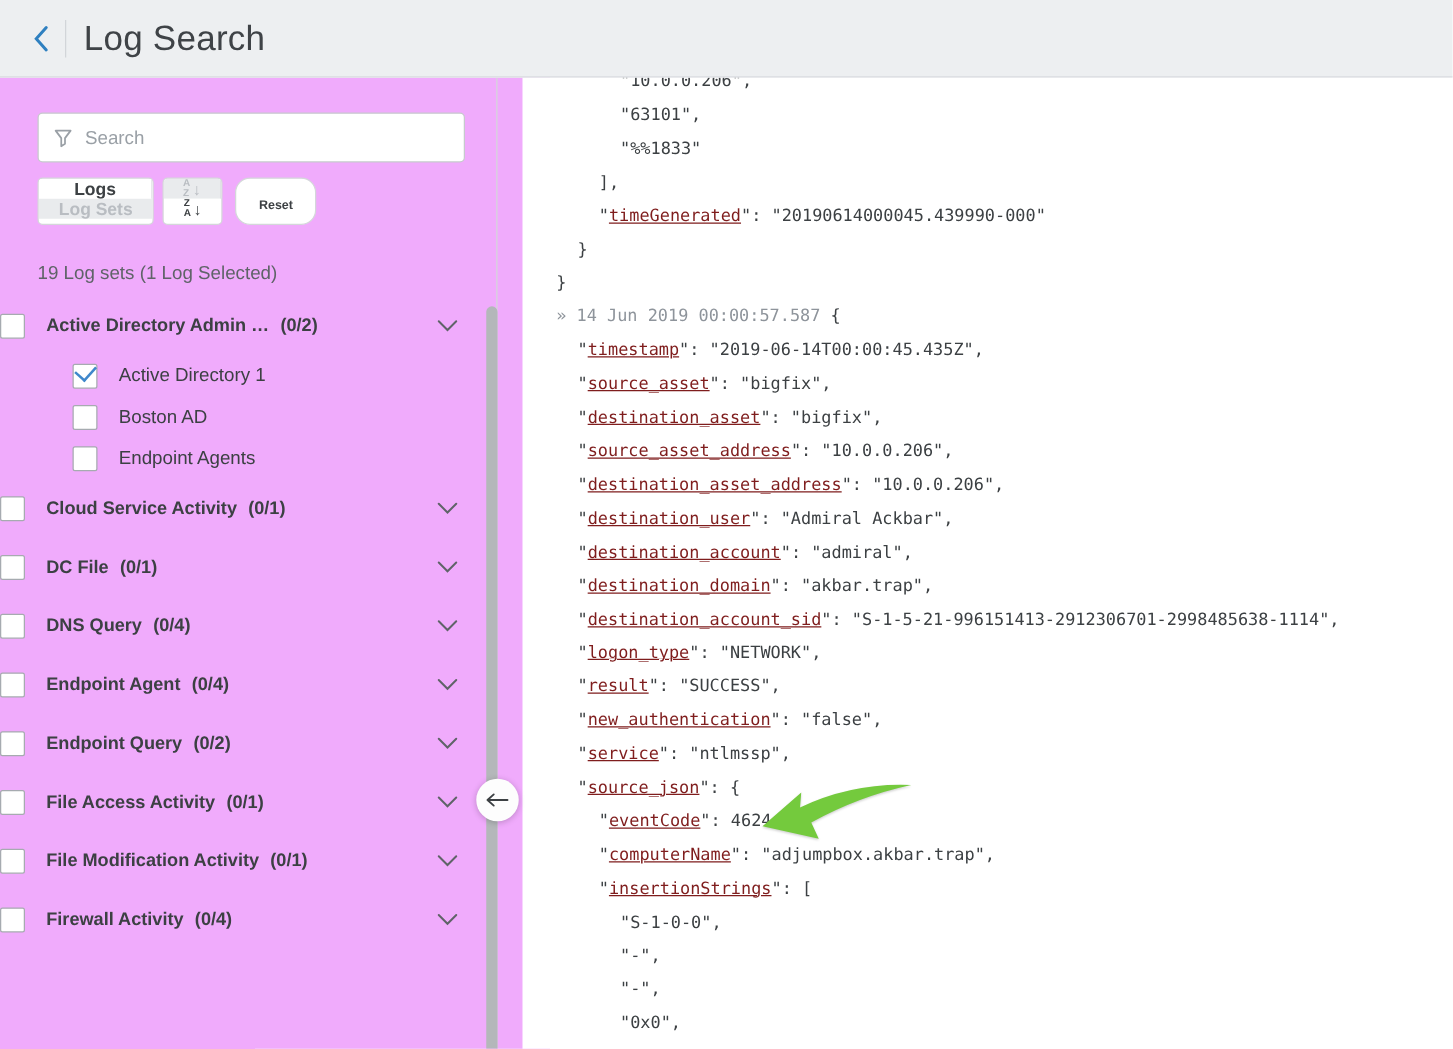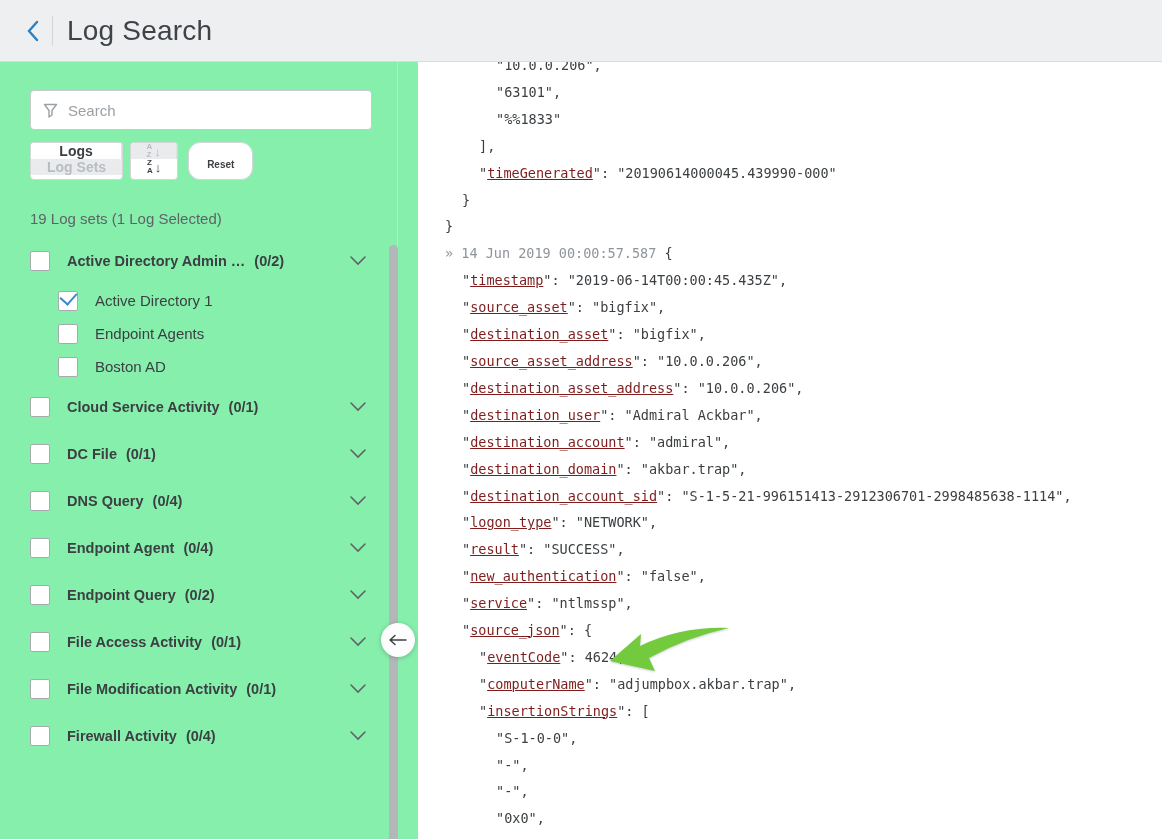--- a/index.html
+++ b/index.html
@@ -8,21 +8,21 @@
 
   
   .app-header { position:absolute; left:0; top:0; width:1162px; height:62px;
     background:#edeff1; border-bottom:1px solid #d9dcdf; display:flex; align-items:center; z-index:30; }
   .back-btn { width:34px; height:34px; margin-left:16px; display:flex; align-items:center; justify-content:center; cursor:pointer; }
   .hdr-divider { width:1px; height:30px; background:#d2d5d9; margin:0 14px 0 2px; }
   .page-title { font-size:28px; color:#3f4347; font-weight:400; letter-spacing:.2px; }
 
   
   .sidebar { position:absolute; left:0; top:62px; width:440px; height:777px;
-    background:#86efac; overflow:hidden; }
+    background:#f0abfc; overflow:hidden; }
   .panel-edge { position:absolute; left:397px; top:0; width:1px; height:777px; background:#d3d6d9; }
   .side-scroll-thumb { position:absolute; left:389px; top:183px; width:9px; height:594px;
     background:#b4b7ba; border-radius:6px 6px 0 0; }
 
   .search-wrap { position:absolute; left:30px; top:28px; width:342px; height:40px;
     background:#fff; border:1px solid #c6cacd; border-radius:4px; display:flex; align-items:center; padding:0 12px; }
   .search-wrap svg { flex:0 0 auto; }
   .search-input { border:none; outline:none; background:transparent; font-size:15px;
     color:#3c4043; margin-left:10px; width:100%; font-family:"Liberation Sans",sans-serif; }
   .search-input::placeholder { color:#9aa0a6; }
@@ -38,21 +38,21 @@
   .sorticon .letters { display:flex; flex-direction:column; font-size:8px; line-height:8px; font-weight:700; }
   .sorticon .darr { font-size:13px; line-height:13px; font-weight:400; }
   .reset-btn { border:1px solid #d4d7da; border-radius:12px; background:#fff; font-size:10px;
     font-weight:700; color:#3c4043; padding:16px 18px; margin-left:10px; cursor:pointer;
     font-family:"Liberation Sans",sans-serif; }
   .g1 { margin-right:7px; } 
 
   .summary { position:absolute; left:30px; top:148px; font-size:15px; color:#5f6368; }
 
   .logset-list { position:absolute; left:0; top:175px; width:397px; }
-  .group-row { height:47px; display:flex; align-items:center; padding-left:30px; cursor:pointer;justify-content:space-between; }
+  .group-row { height:47px; display:flex; align-items:center; cursor:pointer;justify-content:space-between; }
   .child-row { height:33px; display:flex; align-items:center; padding-left:58px; cursor:pointer; }
   .cb { width:20px; height:20px; min-width:20px; background:#fff; border:1px solid #a6abb0;
     border-radius:2px; position:relative; cursor:pointer; }
   .cb.ind::after { content:""; position:absolute; left:3px; right:3px; top:8px; height:3px; background:#3f87cb; }
   .cb.chk::after { content:""; position:absolute; left:2px; top:-1px; width:13px; height:9px;
     border-left:2.5px solid #3f87cb; border-bottom:2.5px solid #3f87cb; transform:rotate(-48deg); }
   .group-label { font-size:14.5px; font-weight:700; color:#3c4043; margin-left:17px; white-space:nowrap; }
   .group-count { font-size:14.5px; font-weight:700; color:#3c4043; margin-left:9px; }
   .child-label { font-size:15px; color:#3c4043; margin-left:17px; white-space:nowrap; }
   .chev { margin-left:auto; margin-right:30px; display:flex; align-items:center; }
@@ -136,25 +136,25 @@
             <path d="M2 2 L9 9 L16 2" stroke="#5f6368" stroke-width="1.6" fill="none" stroke-linecap="round"></path>
           </svg>
         </span>
       </div>
       <div class="child-row">
         <span class="cb chk"></span>
         <span class="child-label">Active Directory 1</span>
       </div>
       <div class="child-row">
         <span class="cb "></span>
+        <span class="child-label">Boston AD</span>
+      </div>
+      <div class="child-row">
+        <span class="cb "></span>
         <span class="child-label">Endpoint Agents</span>
-      </div>
-      <div class="child-row">
-        <span class="cb "></span>
-        <span class="child-label">Boston AD</span>
       </div>
       <div class="group-row">
         <span class="cb "></span>
         <span class="group-label">Cloud Service Activity</span>
         <span class="group-count">(0/1)</span>
         <span class="chev">
           <svg width="18" height="11" viewBox="0 0 18 11">
             <path d="M2 2 L9 9 L16 2" stroke="#5f6368" stroke-width="1.6" fill="none" stroke-linecap="round"></path>
           </svg>
         </span>

